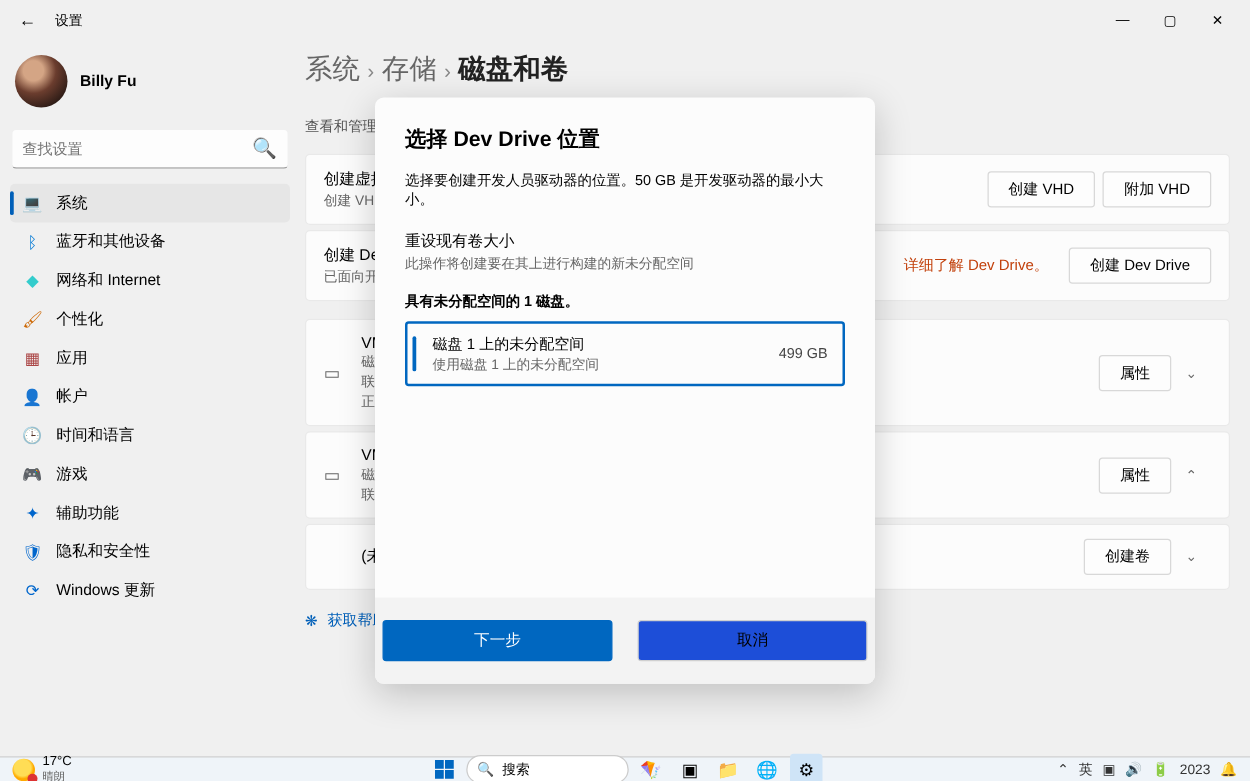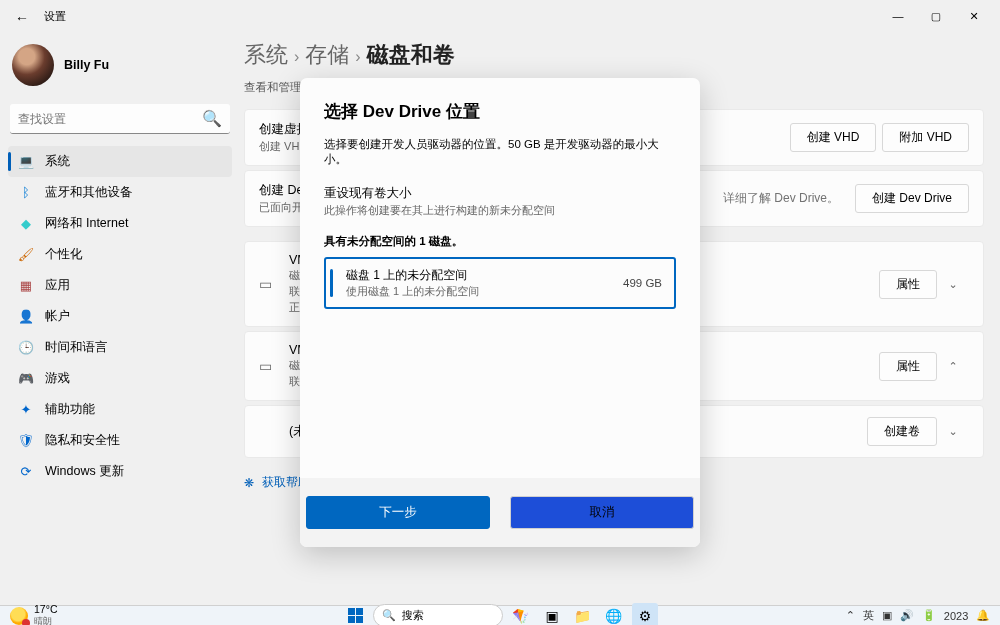--- a/index.html
+++ b/index.html
@@ -17,31 +17,31 @@
     .avatar { width: 42px; height: 42px; border-radius: 50%; background: radial-gradient(circle at 35% 30%, #d4a585 20%, #6b3d2e 45%, #2a1a15 80%); }
     .username { font-size: 12.5px; font-weight: 600; }
     .search { display: flex; align-items: center; background: #fdfdfd; border-bottom: 1.5px solid #888; border-radius: 3px; padding: 5px 8px; margin: 4px 2px 12px 2px; }
     .search input { border: none; background: none; outline: none; flex: 1; font-size: 12px; }
     .nav-item { display: flex; align-items: center; gap: 11px; padding: 7px 10px; border-radius: 4px; cursor: pointer; font-size: 12.5px; }
     .nav-item.active { background: #e6e6e6; position: relative; }
     .nav-item.active::before { content:''; position:absolute; left:0; top:6px; bottom:6px; width:3px; background:#005fb8; border-radius:2px; }
     .nav-ico { width: 16px; height: 16px; display:flex; align-items:center; justify-content:center; font-size:13px; }
     
     .content { flex: 1; padding: 8px 16px 8px 4px; overflow: hidden; }
-    .breadcrumb { font-size: 22px; font-weight: 600; margin-bottom: 10px; color:#222; }
+    .breadcrumb { font-size: 22px; font-weight: 600; margin-bottom: 24px; color:#222; }
     .breadcrumb .sep { color: #888; font-weight: 400; margin: 0 6px; font-size: 16px; }
     .breadcrumb .prev { color: #666; font-weight: 400; }
     .sub { font-size: 11.5px; color: #555; margin-bottom: 14px; }
     
     .card { background: #fcfcfc; border: 1px solid #e9e9e9; border-radius: 4px; margin-bottom: 4px; padding: 11px 14px; display: flex; align-items: center; }
     .card-body { flex: 1; }
     .card-t { font-size: 12.5px; }
     .card-s { font-size: 11px; color: #666; margin-top: 1px; }
     .btn { background: #fdfdfd; border: 1px solid #d8d8d8; border-radius: 3px; padding: 5px 16px; font-size: 12px; cursor: pointer; margin-left: 6px; }
-    .link { color: #737373; font-size: 12px; cursor: pointer; margin-right: 10px; }
+    .link { color: #c2410c; font-size: 12px; cursor: pointer; margin-right: 10px; }
     .chev { width: 32px; text-align: center; color: #666; font-size: 11px; }
     .drv-ico { width: 30px; color:#666; font-size: 14px; }
     
     .help { display: flex; align-items: center; gap: 8px; margin-top: 16px; color: #005fb8; font-size: 12px; cursor: pointer; }
     
     .overlay { position: absolute; inset: 0; display: flex; align-items: flex-start; justify-content: center; padding-top: 78px; }
     .dialog { width: 400px; background: #fcfcfc; border-radius: 7px; box-shadow: 0 8px 30px rgba(0,0,0,.2); overflow: hidden; }
     .dlg-body { padding: 22px 24px 10px 24px; height: 400px; }
     .dlg-title { font-size: 17px; font-weight: 600; margin-bottom: 14px; }
     .dlg-desc { font-size: 11.5px; margin-bottom: 18px; }

